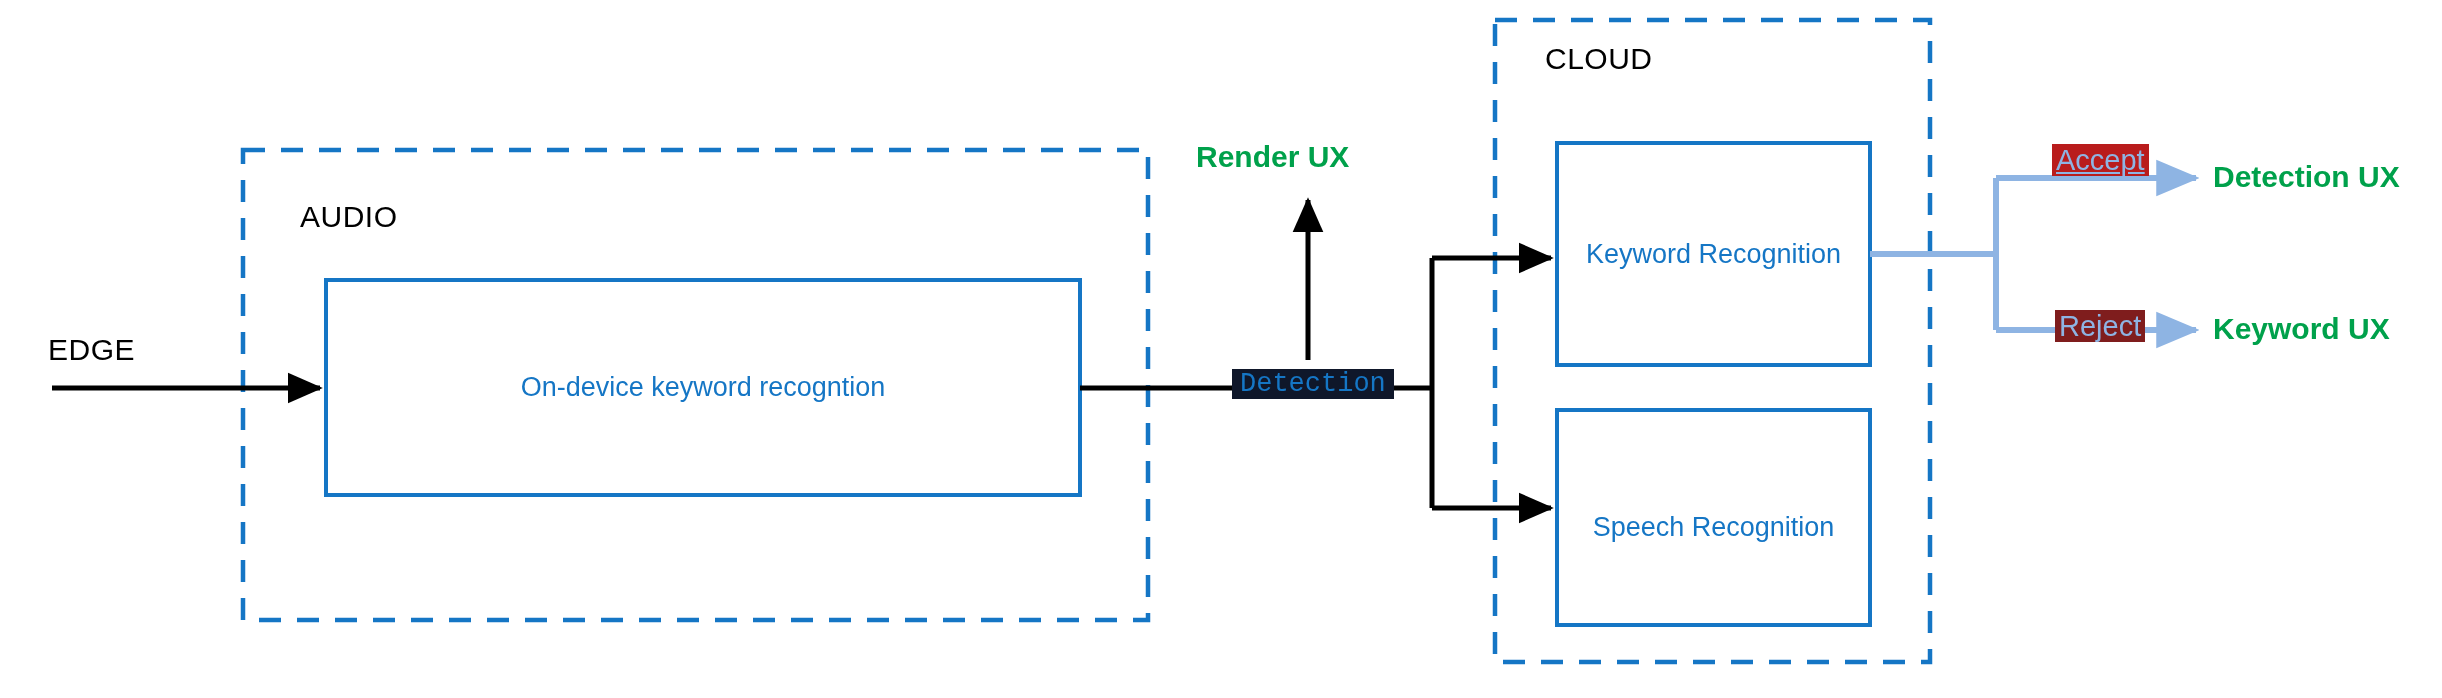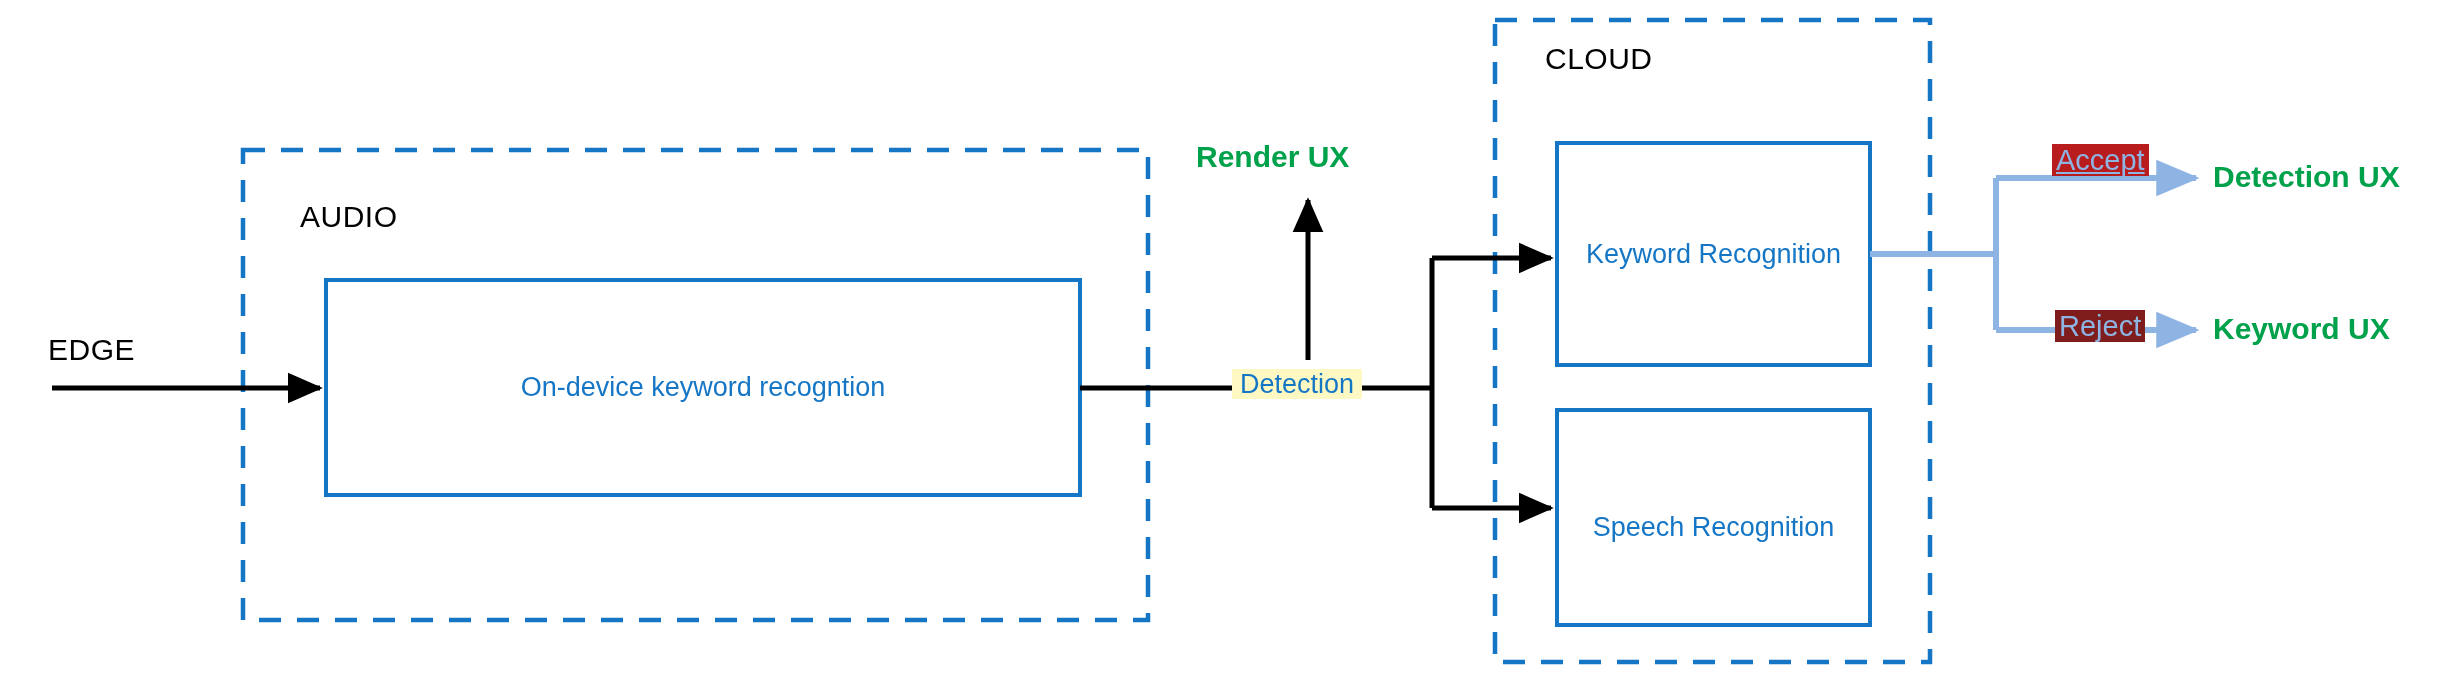--- a/index.html
+++ b/index.html
@@ -58,22 +58,23 @@
   }
   .box-label-wrap {
     position: absolute;
     display: flex;
     align-items: center;
     justify-content: center;
     text-align: center;
   }
   .detection-chip {
     position: absolute;
-    background: #fef9c3;
+    background: #0f172a;
     padding: 0 8px;
+    font-family: Liberation Mono, monospace;
   }
   .dash-title {
     position: absolute;
   }
 </style>
 </head>
 <body>
 
 <div id="canvas">
 

